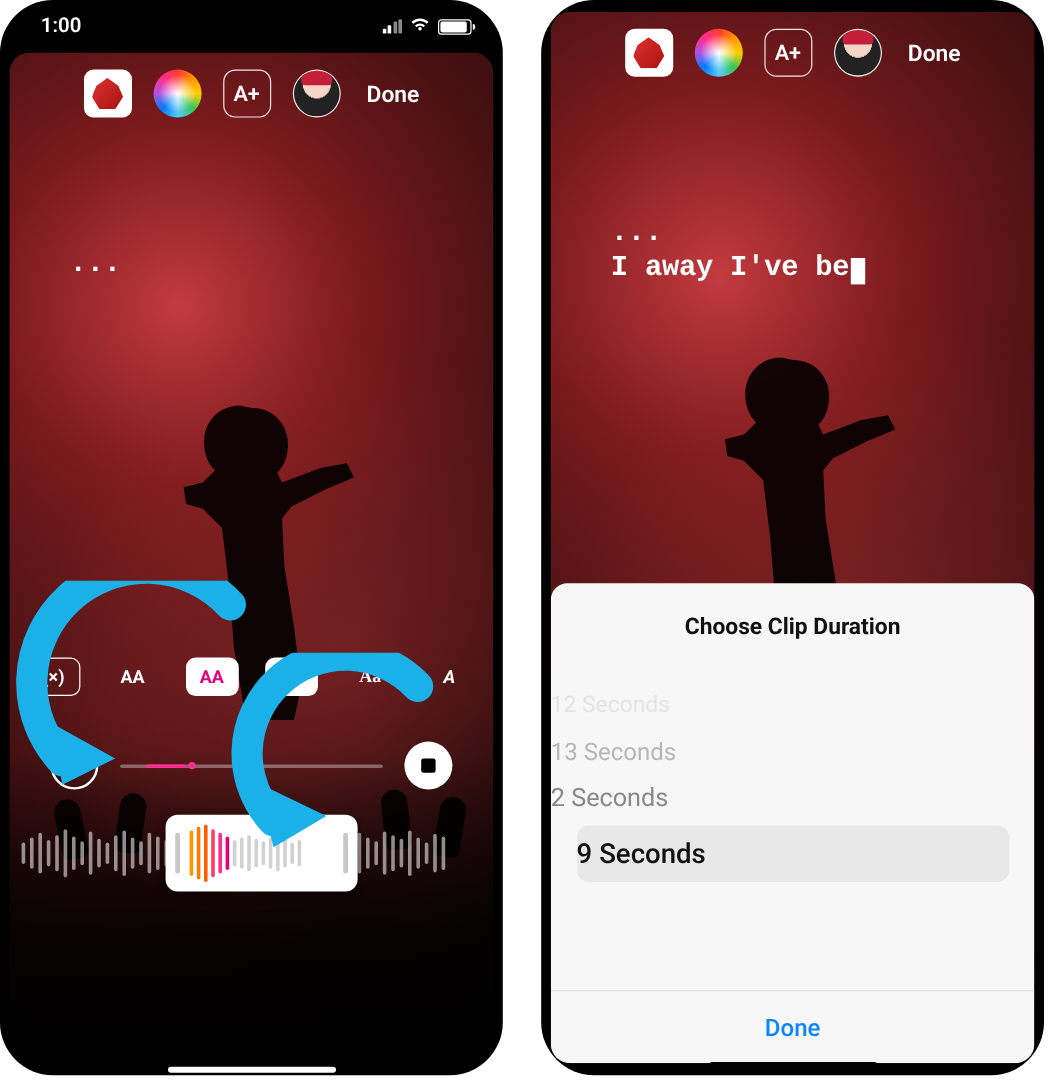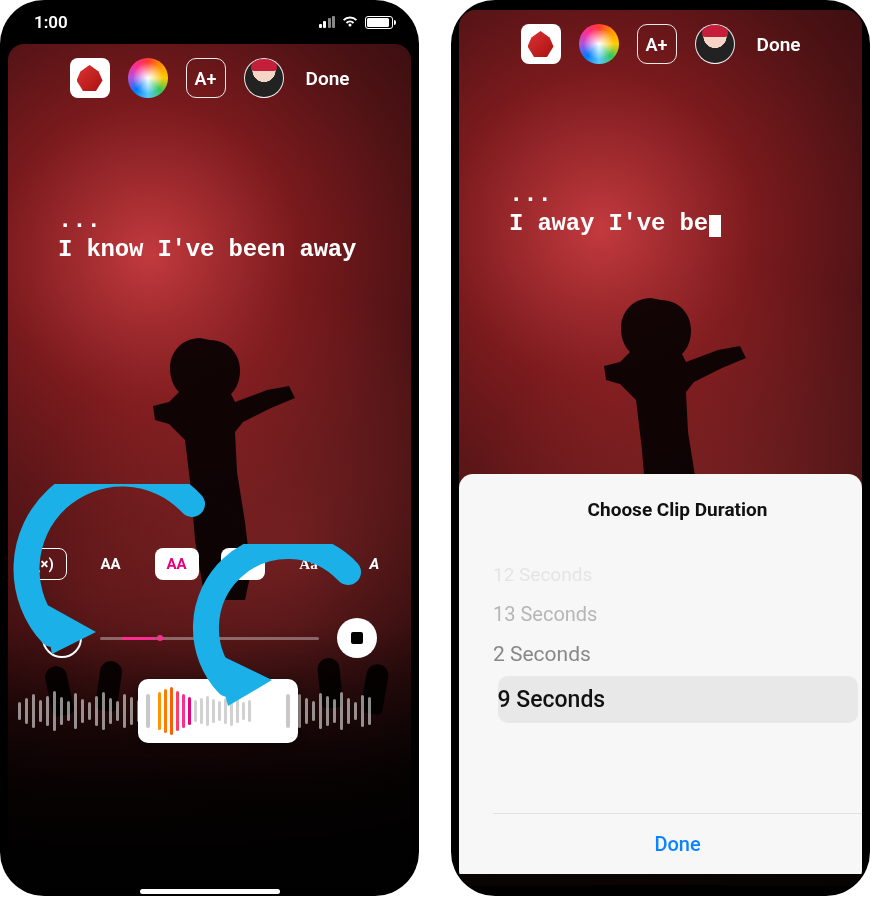--- a/index.html
+++ b/index.html
@@ -277,28 +277,27 @@
     transform:translateX(-50%);
     width:140px;height:5px;border-radius:3px;
     z-index:50;
   }
   .phone.left .home-bar{background:#fff;bottom:2px;}
   .phone.right .home-bar{background:#000;}
 
   
   .sheet {
     position:absolute;
-    left:0;right:0;bottom:12px;
+    left:0;right:0;bottom:0;
     height:400px;
     background:#f7f7f8;
     border-radius:14px 14px 0 0;
     z-index:30;
     display:flex;
     flex-direction:column;
-    padding-left:34px;
   }
   .sheet-title{
     text-align:center;
     font-size:19px;
     font-weight:700;
     color:#111;
     padding: 24px 0 10px 0;
   }
   .picker {
     flex:1;
@@ -385,21 +384,20 @@
         <div class="rainbow-circle"></div>
         <div class="tool-btn tool-border">
           <span class="text-a-plus">A+</span>
         </div>
         <div class="avatar"></div>
         <span class="done">Done</span>
       </div>
 
       <div class="lyrics">
         <div>...</div>
-        <div>I know I've been away</div>
       </div>
 
       <div class="font-row">
         <div class="font-btn outline">(×)</div>
         <div class="font-btn plain">AA</div>
         <div class="font-btn active">AA</div>
         <div class="font-btn solid-dark">A</div>
         <div class="font-btn serif">Aa</div>
         <div class="font-btn cursive">A</div>
       </div>

